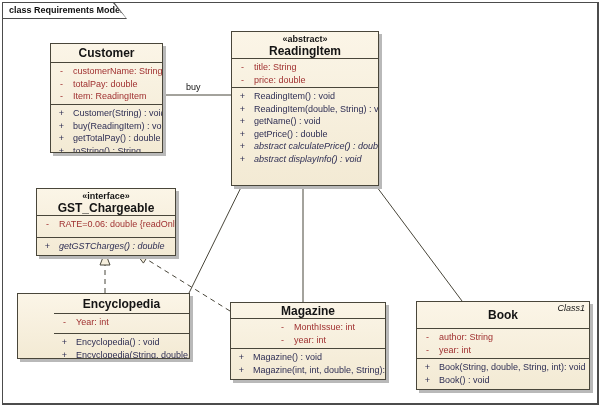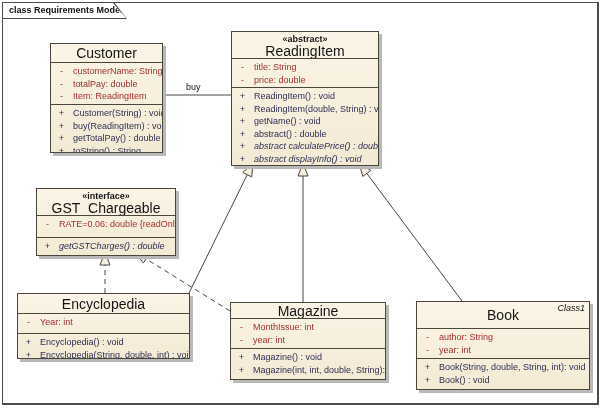--- a/index.html
+++ b/index.html
@@ -22,21 +22,21 @@
   svg.connectors{ position:absolute; left:0; top:0; width:602px; height:411px; }
   svg.connectors line{ stroke-width:1; }
   .conn-label{ font-family:"Liberation Sans",sans-serif; font-size:9px; fill:#111111; }
 
   
   .uml-class{ position:absolute; border:1px solid #49463a;
               background:linear-gradient(180deg,#fbf5e7 0%,#f3ead4 100%);
               box-shadow:3px 3px 0 #b9b9b9; overflow:hidden; }
   .uml-title{ position:relative; display:flex; flex-direction:column; justify-content:center;
               border-bottom:1px solid #49463a; text-align:center; overflow:hidden; }
-  .uml-name{ font-size:14px; font-weight:normal; color:#141414; line-height:12px; white-space:nowrap; }
+  .uml-name{ font-size:12px; font-weight:bold; color:#141414; line-height:12px; white-space:nowrap; }
   .uml-stereotype{ font-size:9px; font-weight:bold; color:#141414; line-height:11px; white-space:nowrap; }
   .uml-note{ position:absolute; top:1px; right:4px; font-size:9px; font-style:italic; color:#141414; }
   .uml-comp{ border-bottom:1px solid #49463a; padding-top:2px; overflow:hidden; }
   .uml-methods{ border-bottom:none; flex:1; }
   .uml-row{ font-size:9px; line-height:12.5px; white-space:nowrap; }
   .uml-row .vis{ display:inline-block; width:9px; margin-left:6px; text-align:center; }
   .uml-row .txt{ margin-left:7px;text-align:right; }
   .uml-row.attr{ color:#a03131; }
   .uml-row.meth{ color:#2e2e54; }
   .uml-row .txt.it{ font-style:italic; }
@@ -86,67 +86,67 @@
           <div class="uml-row attr"><span class="vis">-</span><span class="txt">totalPay: double</span></div>
           <div class="uml-row attr"><span class="vis">-</span><span class="txt">Item: ReadingItem</span></div>
         </div>
         <div class="uml-comp uml-methods">
           <div class="uml-row meth"><span class="vis">+</span><span class="txt">Customer(String) : void</span></div>
           <div class="uml-row meth"><span class="vis">+</span><span class="txt">buy(ReadingItem) : void</span></div>
           <div class="uml-row meth"><span class="vis">+</span><span class="txt">getTotalPay() : double</span></div>
           <div class="uml-row meth"><span class="vis">+</span><span class="txt">toString() : String</span></div>
         </div>
       </div>
-      <div class="uml-class" style="left: 231px; top: 31px; width: 148px; height: 135px; display: flex; flex-direction: column;">
+      <div class="uml-class" style="left: 231px; top: 31px; width: 148px; height: 155px; display: flex; flex-direction: column;">
         <div class="uml-title" style="height: 27px; flex: 0 0 27px;">
           <div class="uml-stereotype">«abstract»</div>
           <div class="uml-name">ReadingItem</div>
         </div>
         <div class="uml-comp" style="flex: 0 0 29px;">
           <div class="uml-row attr"><span class="vis">-</span><span class="txt">title: String</span></div>
           <div class="uml-row attr"><span class="vis">-</span><span class="txt">price: double</span></div>
         </div>
         <div class="uml-comp uml-methods">
           <div class="uml-row meth"><span class="vis">+</span><span class="txt">ReadingItem() : void</span></div>
           <div class="uml-row meth"><span class="vis">+</span><span class="txt">ReadingItem(double, String) : void</span></div>
           <div class="uml-row meth"><span class="vis">+</span><span class="txt">getName() : void</span></div>
-          <div class="uml-row meth"><span class="vis">+</span><span class="txt">abstract() : double</span></div>
+          <div class="uml-row meth"><span class="vis">+</span><span class="txt">getPrice() : double</span></div>
           <div class="uml-row meth"><span class="vis">+</span><span class="txt it">abstract calculatePrice() : double</span></div>
           <div class="uml-row meth"><span class="vis">+</span><span class="txt it">abstract displayInfo() : void</span></div>
         </div>
       </div>
       <div class="uml-class" style="left: 36px; top: 188px; width: 140px; height: 68px; display: flex; flex-direction: column;">
         <div class="uml-title" style="height: 27px; flex: 0 0 27px;">
           <div class="uml-stereotype">«interface»</div>
           <div class="uml-name">GST_Chargeable</div>
         </div>
         <div class="uml-comp" style="flex: 0 0 22px;">
           <div class="uml-row attr"><span class="vis">-</span><span class="txt">RATE=0.06: double {readOnly}</span></div>
         </div>
         <div class="uml-comp uml-methods">
           <div class="uml-row meth"><span class="vis">+</span><span class="txt it">getGSTCharges() : double</span></div>
         </div>
       </div>
-      <div class="uml-class" style="left: 17px; top: 293px; width: 173px; height: 66px; display: flex; flex-direction: column;">
+      <div class="uml-class" style="left: 17px; top: 293px; width: 173px; height: 66px; display: flex; flex-direction: column; padding-left: 36px;">
         <div class="uml-title" style="height: 20px; flex: 0 0 20px;">
           <div class="uml-name">Encyclopedia</div>
         </div>
         <div class="uml-comp" style="flex: 0 0 20px;">
           <div class="uml-row attr"><span class="vis">-</span><span class="txt">Year: int</span></div>
         </div>
         <div class="uml-comp uml-methods">
           <div class="uml-row meth"><span class="vis">+</span><span class="txt">Encyclopedia() : void</span></div>
           <div class="uml-row meth"><span class="vis">+</span><span class="txt">Encyclopedia(String, double, int) : void</span></div>
         </div>
       </div>
       <div class="uml-class" style="left: 230px; top: 302px; width: 156px; height: 78px; display: flex; flex-direction: column;">
         <div class="uml-title" style="height: 16px; flex: 0 0 16px;">
           <div class="uml-name">Magazine</div>
         </div>
-        <div class="uml-comp" style="flex: 0 0 30px;">
+        <div class="uml-comp" style="flex: 0 0 30px; padding-left: 41px;">
           <div class="uml-row attr"><span class="vis">-</span><span class="txt">MonthIssue: int</span></div>
           <div class="uml-row attr"><span class="vis">-</span><span class="txt">year: int</span></div>
         </div>
         <div class="uml-comp uml-methods">
           <div class="uml-row meth"><span class="vis">+</span><span class="txt">Magazine() : void</span></div>
           <div class="uml-row meth"><span class="vis">+</span><span class="txt">Magazine(int, int, double, String): void</span></div>
         </div>
       </div>
       <div class="uml-class" style="left: 416px; top: 301px; width: 174px; height: 89px; display: flex; flex-direction: column;">
         <div class="uml-title" style="height: 27px; flex: 0 0 27px;">

